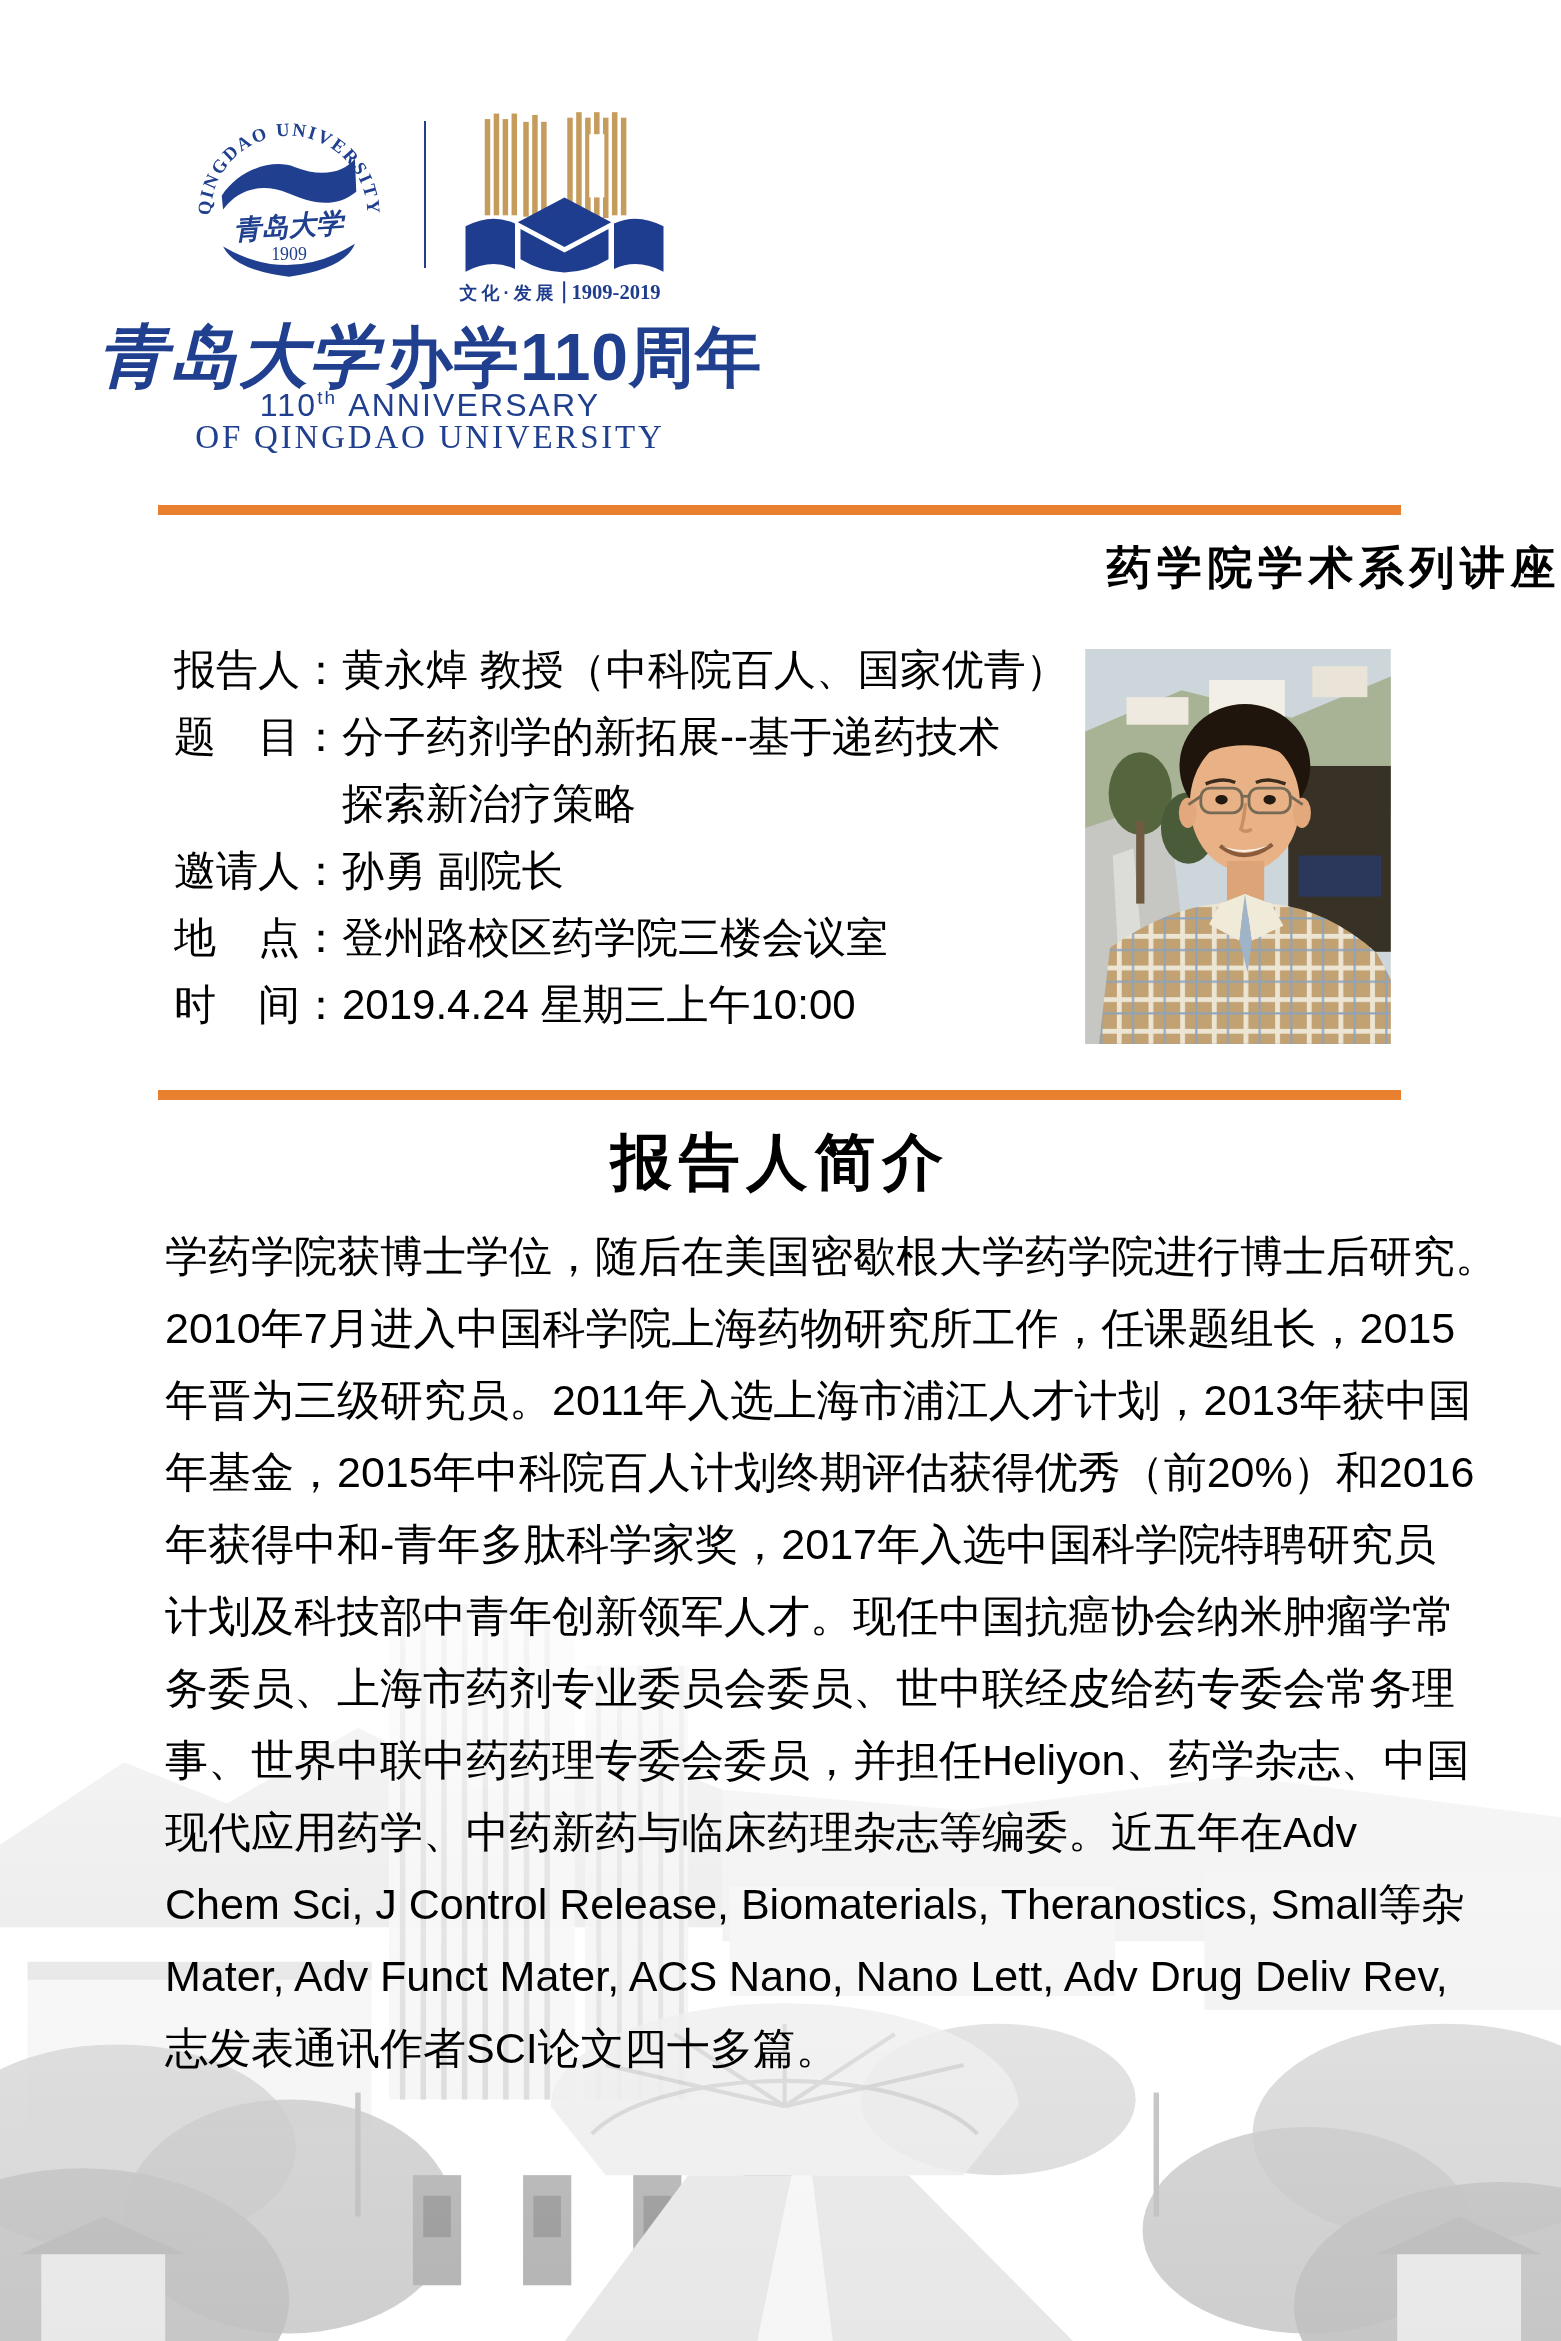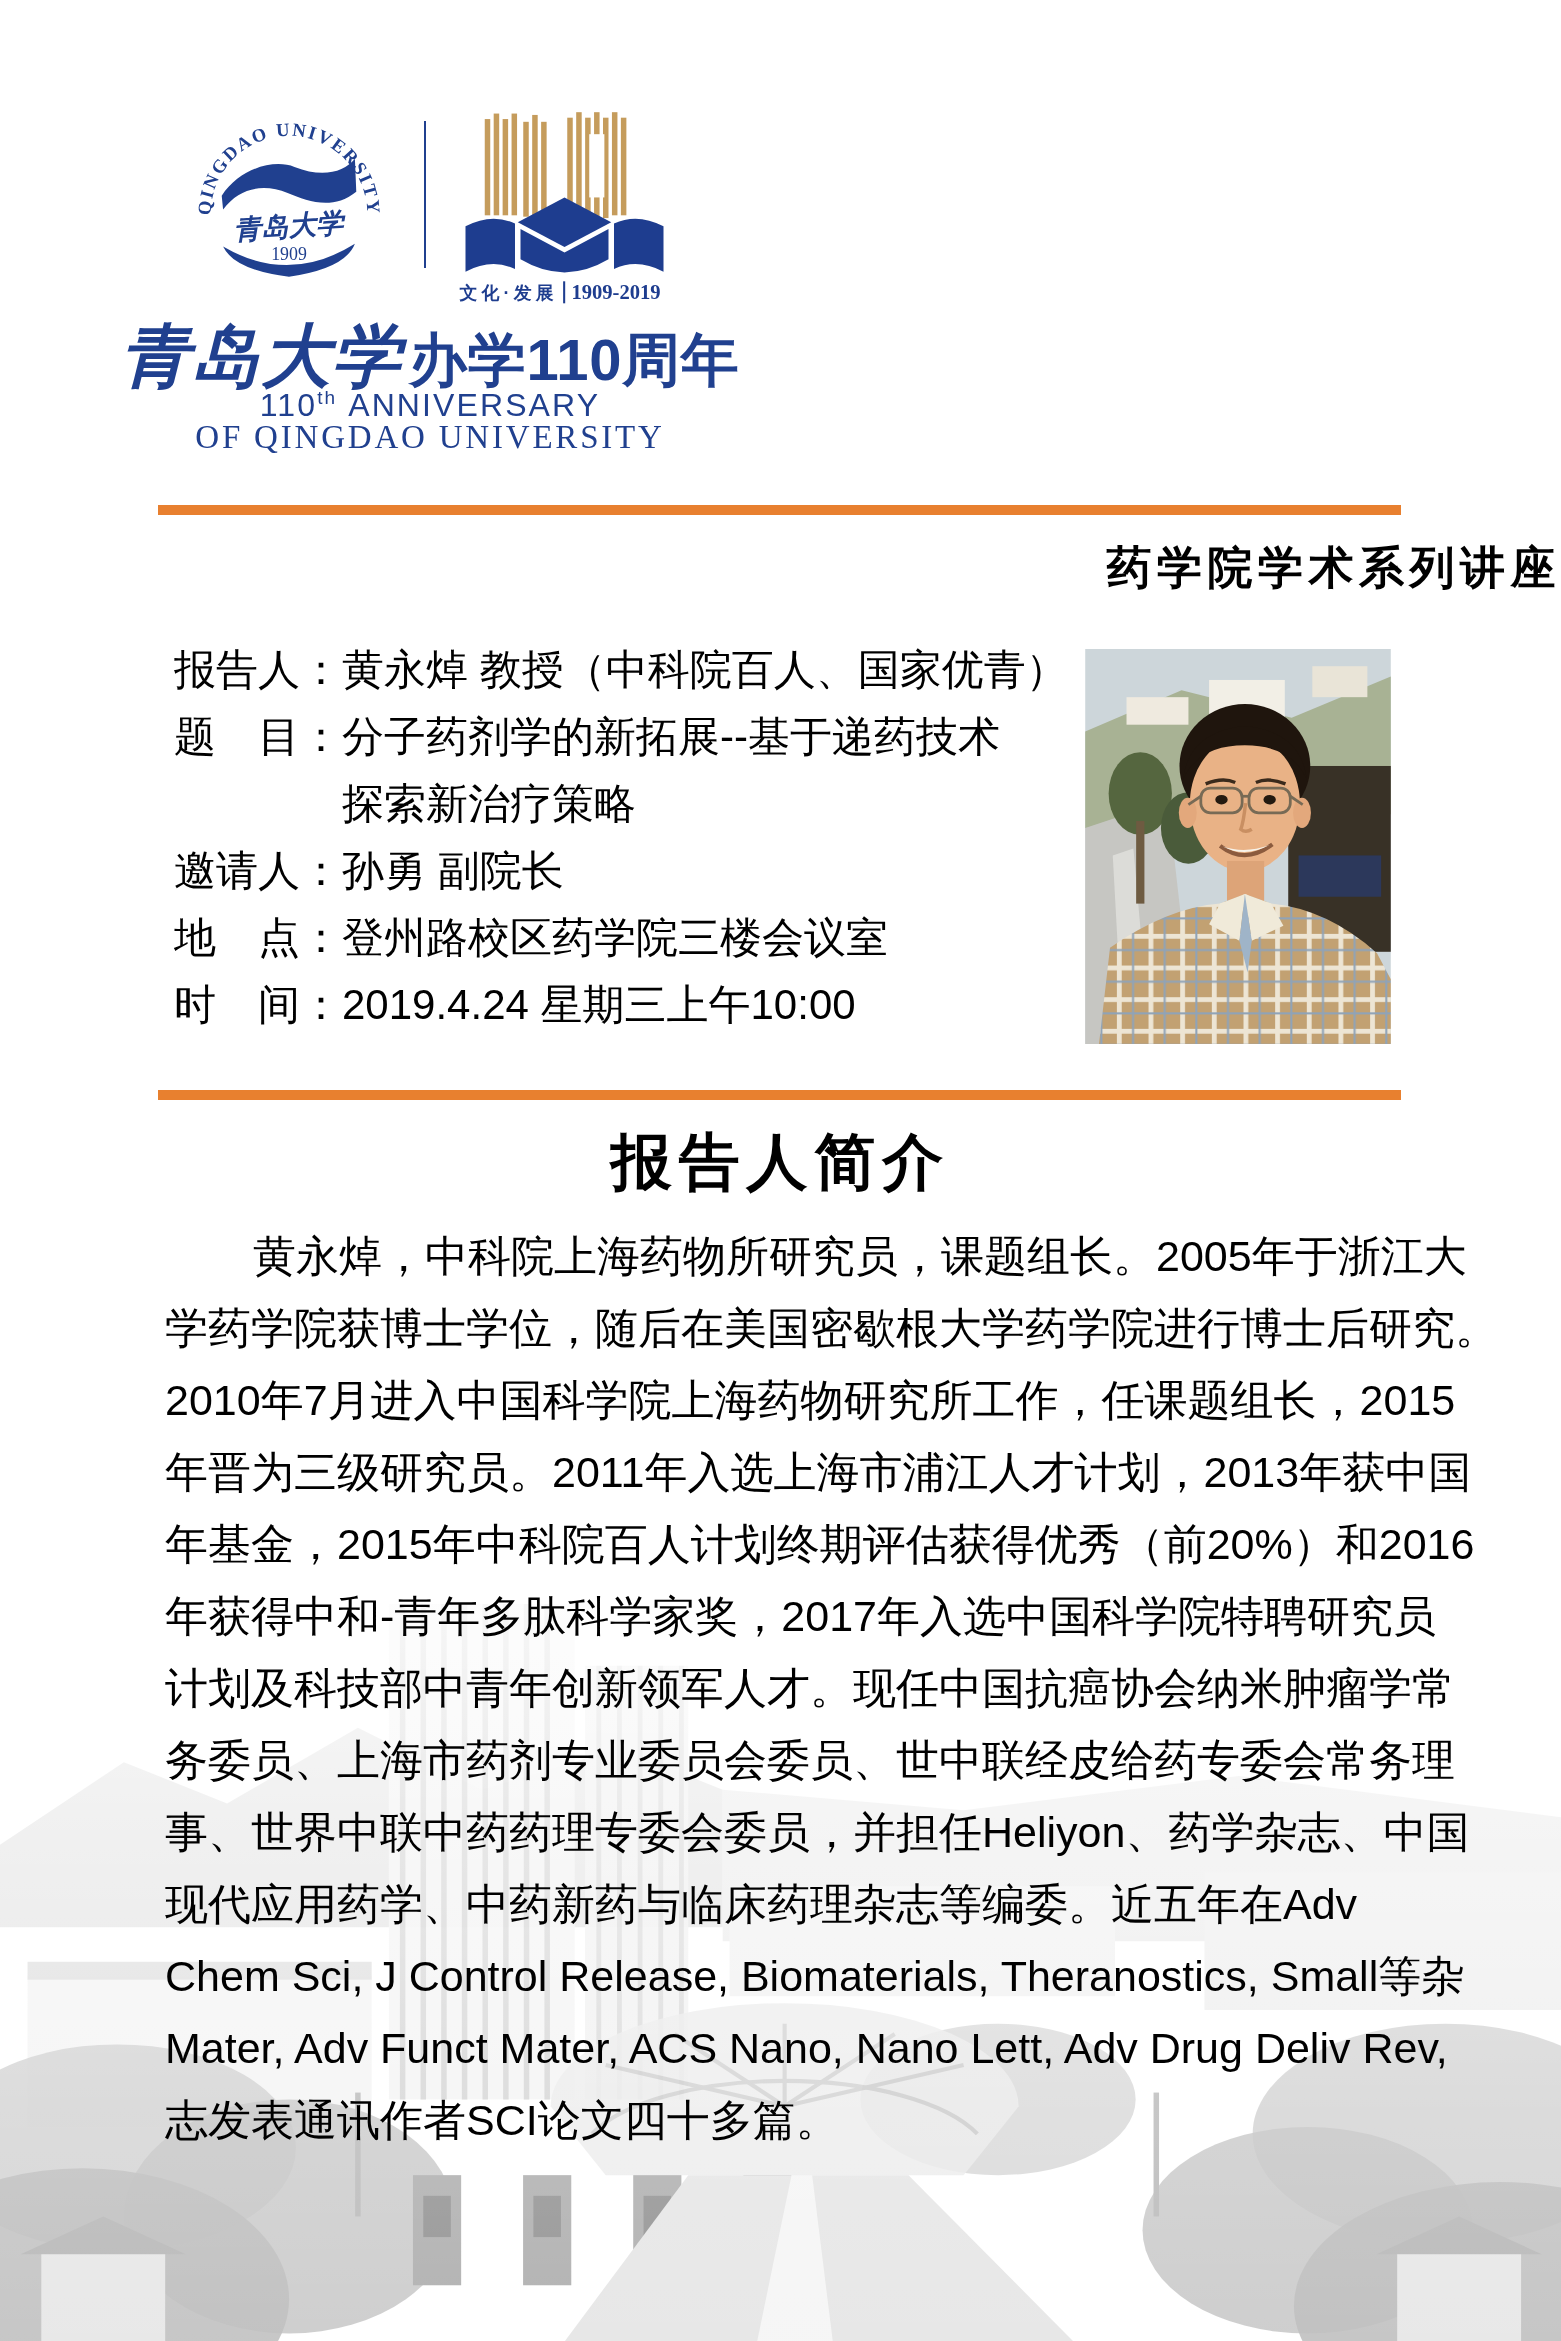--- a/index.html
+++ b/index.html
@@ -6,21 +6,21 @@
   #page{position:relative;width:1561px;height:2342px;background:#ffffff;overflow:hidden;
         font-family:"Liberation Sans",sans-serif;color:#000;}
   .abs{position:absolute;}
   
   #seal-svg{left:191px;top:101px;width:196px;height:184px;}
   #logo-divider{left:424px;top:121px;width:2.1px;height:147px;background:#20408f;}
   #logo110-svg{left:449px;top:94px;width:231px;height:211px;}
   #anniv-cn{left:165px;top:311px;width:530px;display:flex;align-items:baseline;justify-content:center;white-space:nowrap;}
   #anniv-script{font-family:"Liberation Serif",serif;font-style:italic;font-weight:bold;
                 font-size:69px;color:#20408f;letter-spacing:1.4px;}
-  #anniv-bold{font-weight:bold;font-size:58px;color:#20408f;letter-spacing:0.7px;margin-left:7px;}
+  #anniv-bold{font-weight:bold;font-size:66px;color:#20408f;letter-spacing:0.7px;margin-left:7px;}
   #anniv-en1{left:165px;top:387px;width:530px;text-align:center;color:#20408f;
              font-family:Liberation Sans, sans-serif;font-size:32px;letter-spacing:2.1px;white-space:nowrap;}
   #anniv-en1 sup{font-size:19px;}
   #anniv-en2{left:165px;top:419px;width:530px;text-align:center;color:#20408f;
              font-family:"Liberation Serif",serif;font-size:33px;letter-spacing:2.8px;white-space:nowrap;}
   #forum-title{left:764px;top:222px;width:633px;text-align:center;color:#145889;
                font-size:121px;font-weight:bold;letter-spacing:4.1px;line-height:1;white-space:nowrap;}
   
   .orange-bar{left:158px;width:1243px;height:10.3px;background:#e8802f;}
   #bar-top{top:505px;}
@@ -268,21 +268,20 @@
       <polygon points="270,370 232,356 242,424 288,402" fill="#f0ead9"></polygon>
       <polygon points="224,424 232,356 242,424 236,470" fill="#9fb4c8"></polygon>
     </g>
   </svg>
 
   <div id="bar-mid" class="abs orange-bar layer1"></div>
 
   <div id="bio-heading" class="abs layer1">报告人简介</div>
 
   <div id="bio" class="abs">
-    <div class="bio-line indent">黄永焯，中科院上海药物所研究员，课题组长。2005年于浙江大</div>
     <div class="bio-line">学药学院获博士学位，随后在美国密歇根大学药学院进行博士后研究。</div>
     <div class="bio-line">2010年7月进入中国科学院上海药物研究所工作，任课题组长，2015</div>
     <div class="bio-line">年晋为三级研究员。2011年入选上海市浦江人才计划，2013年获中国</div>
     <div class="bio-line">年基金，2015年中科院百人计划终期评估获得优秀（前20%）和2016</div>
     <div class="bio-line">年获得中和-青年多肽科学家奖，2017年入选中国科学院特聘研究员</div>
     <div class="bio-line">计划及科技部中青年创新领军人才。现任中国抗癌协会纳米肿瘤学常</div>
     <div class="bio-line">务委员、上海市药剂专业委员会委员、世中联经皮给药专委会常务理</div>
     <div class="bio-line">事、世界中联中药药理专委会委员，并担任Heliyon、药学杂志、中国</div>
     <div class="bio-line noflush">现代应用药学、中药新药与临床药理杂志等编委。近五年在Adv</div>
     <div class="bio-line">Chem Sci, J Control Release, Biomaterials, Theranostics, Small等杂</div>

